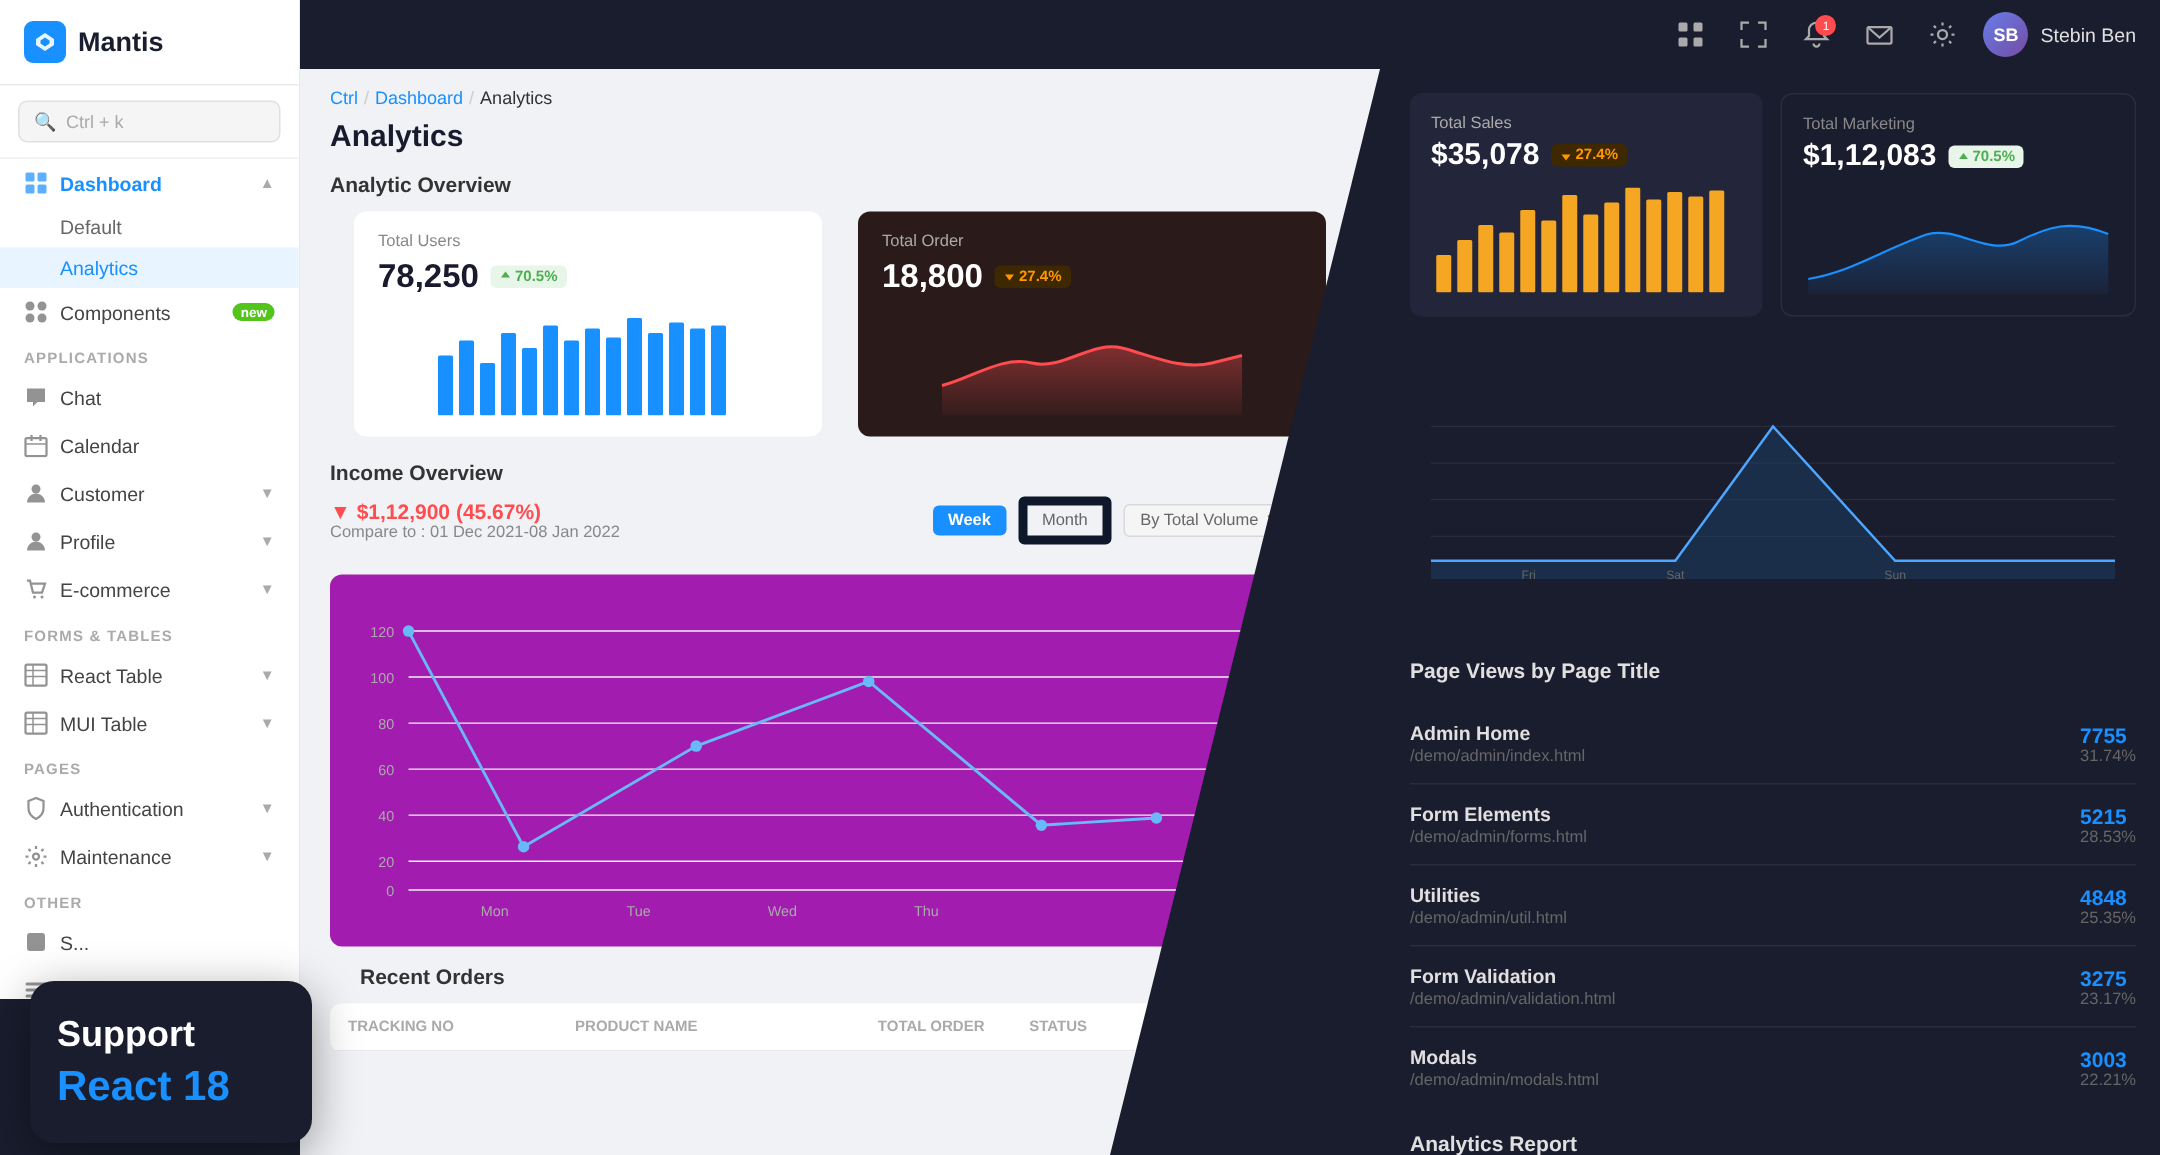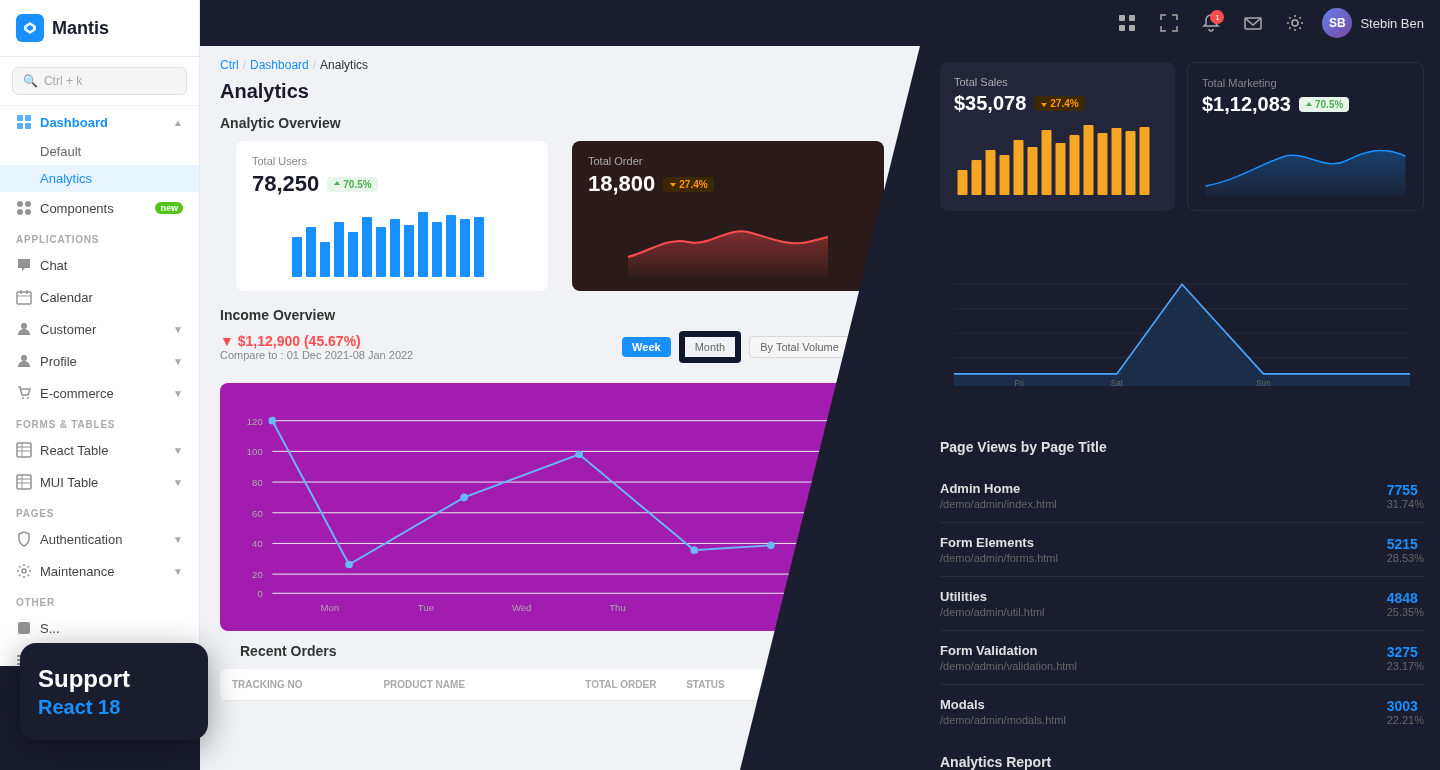--- a/index.html
+++ b/index.html
@@ -324,31 +324,31 @@
       font-size: 14px;
       font-weight: 600;
       color: #e0e0e0;
       margin-top: 16px;
       margin-bottom: 10px;
     }
 
     
     .support-popup {
       position: fixed;
-      bottom: 30px;
+      bottom: 8px;
       left: 20px;
       width: 188px;
       background: #1a1d2e;
       border-radius: 16px;
       padding: 20px 18px;
       z-index: 100;
       box-shadow: 0 8px 32px rgba(0,0,0,0.4);
     }
     .support-title { font-size: 24px; font-weight: 700; color: #fff; line-height: 1.3; }
-    .support-subtitle { font-size: 20px; font-weight: 700; color: #1890ff; line-height: 1.3; }
+    .support-subtitle { font-size: 28px; font-weight: 700; color: #1890ff; line-height: 1.3; }
 
     
     svg { display: block; }
 
     
     .axis-label {
       font-size: 10px;
       fill: #aaa;
     }
     .grid-line {

